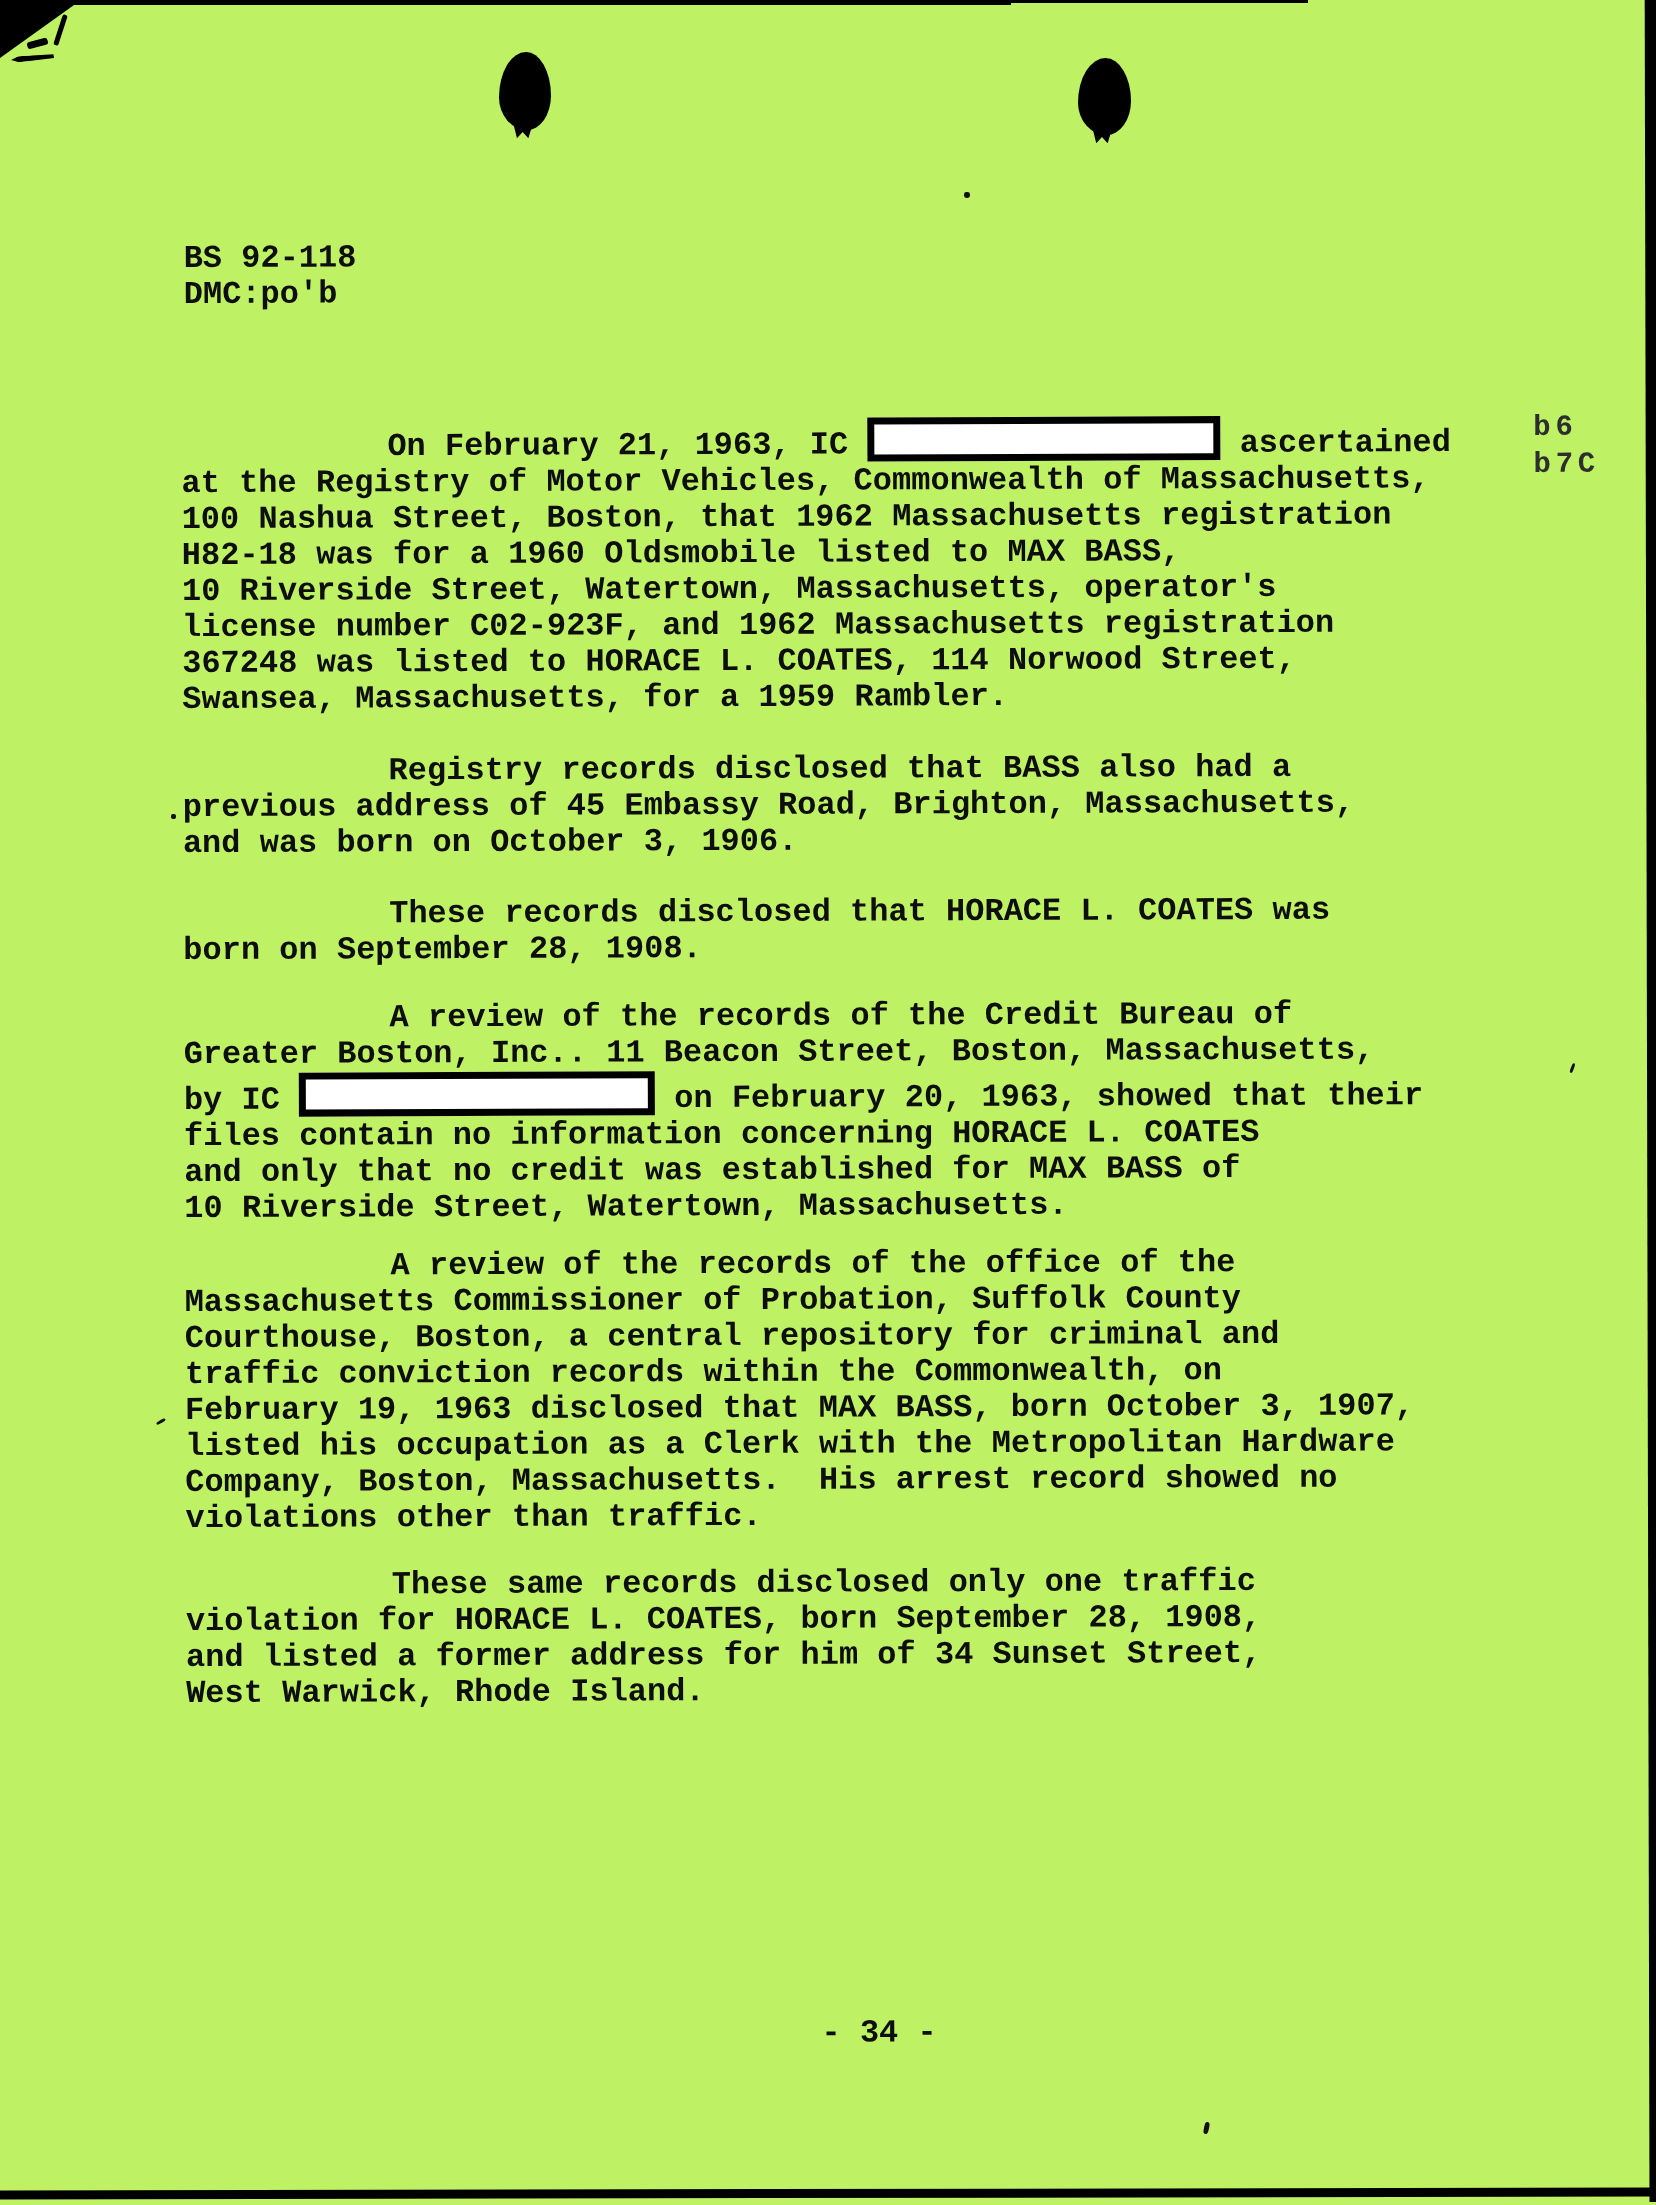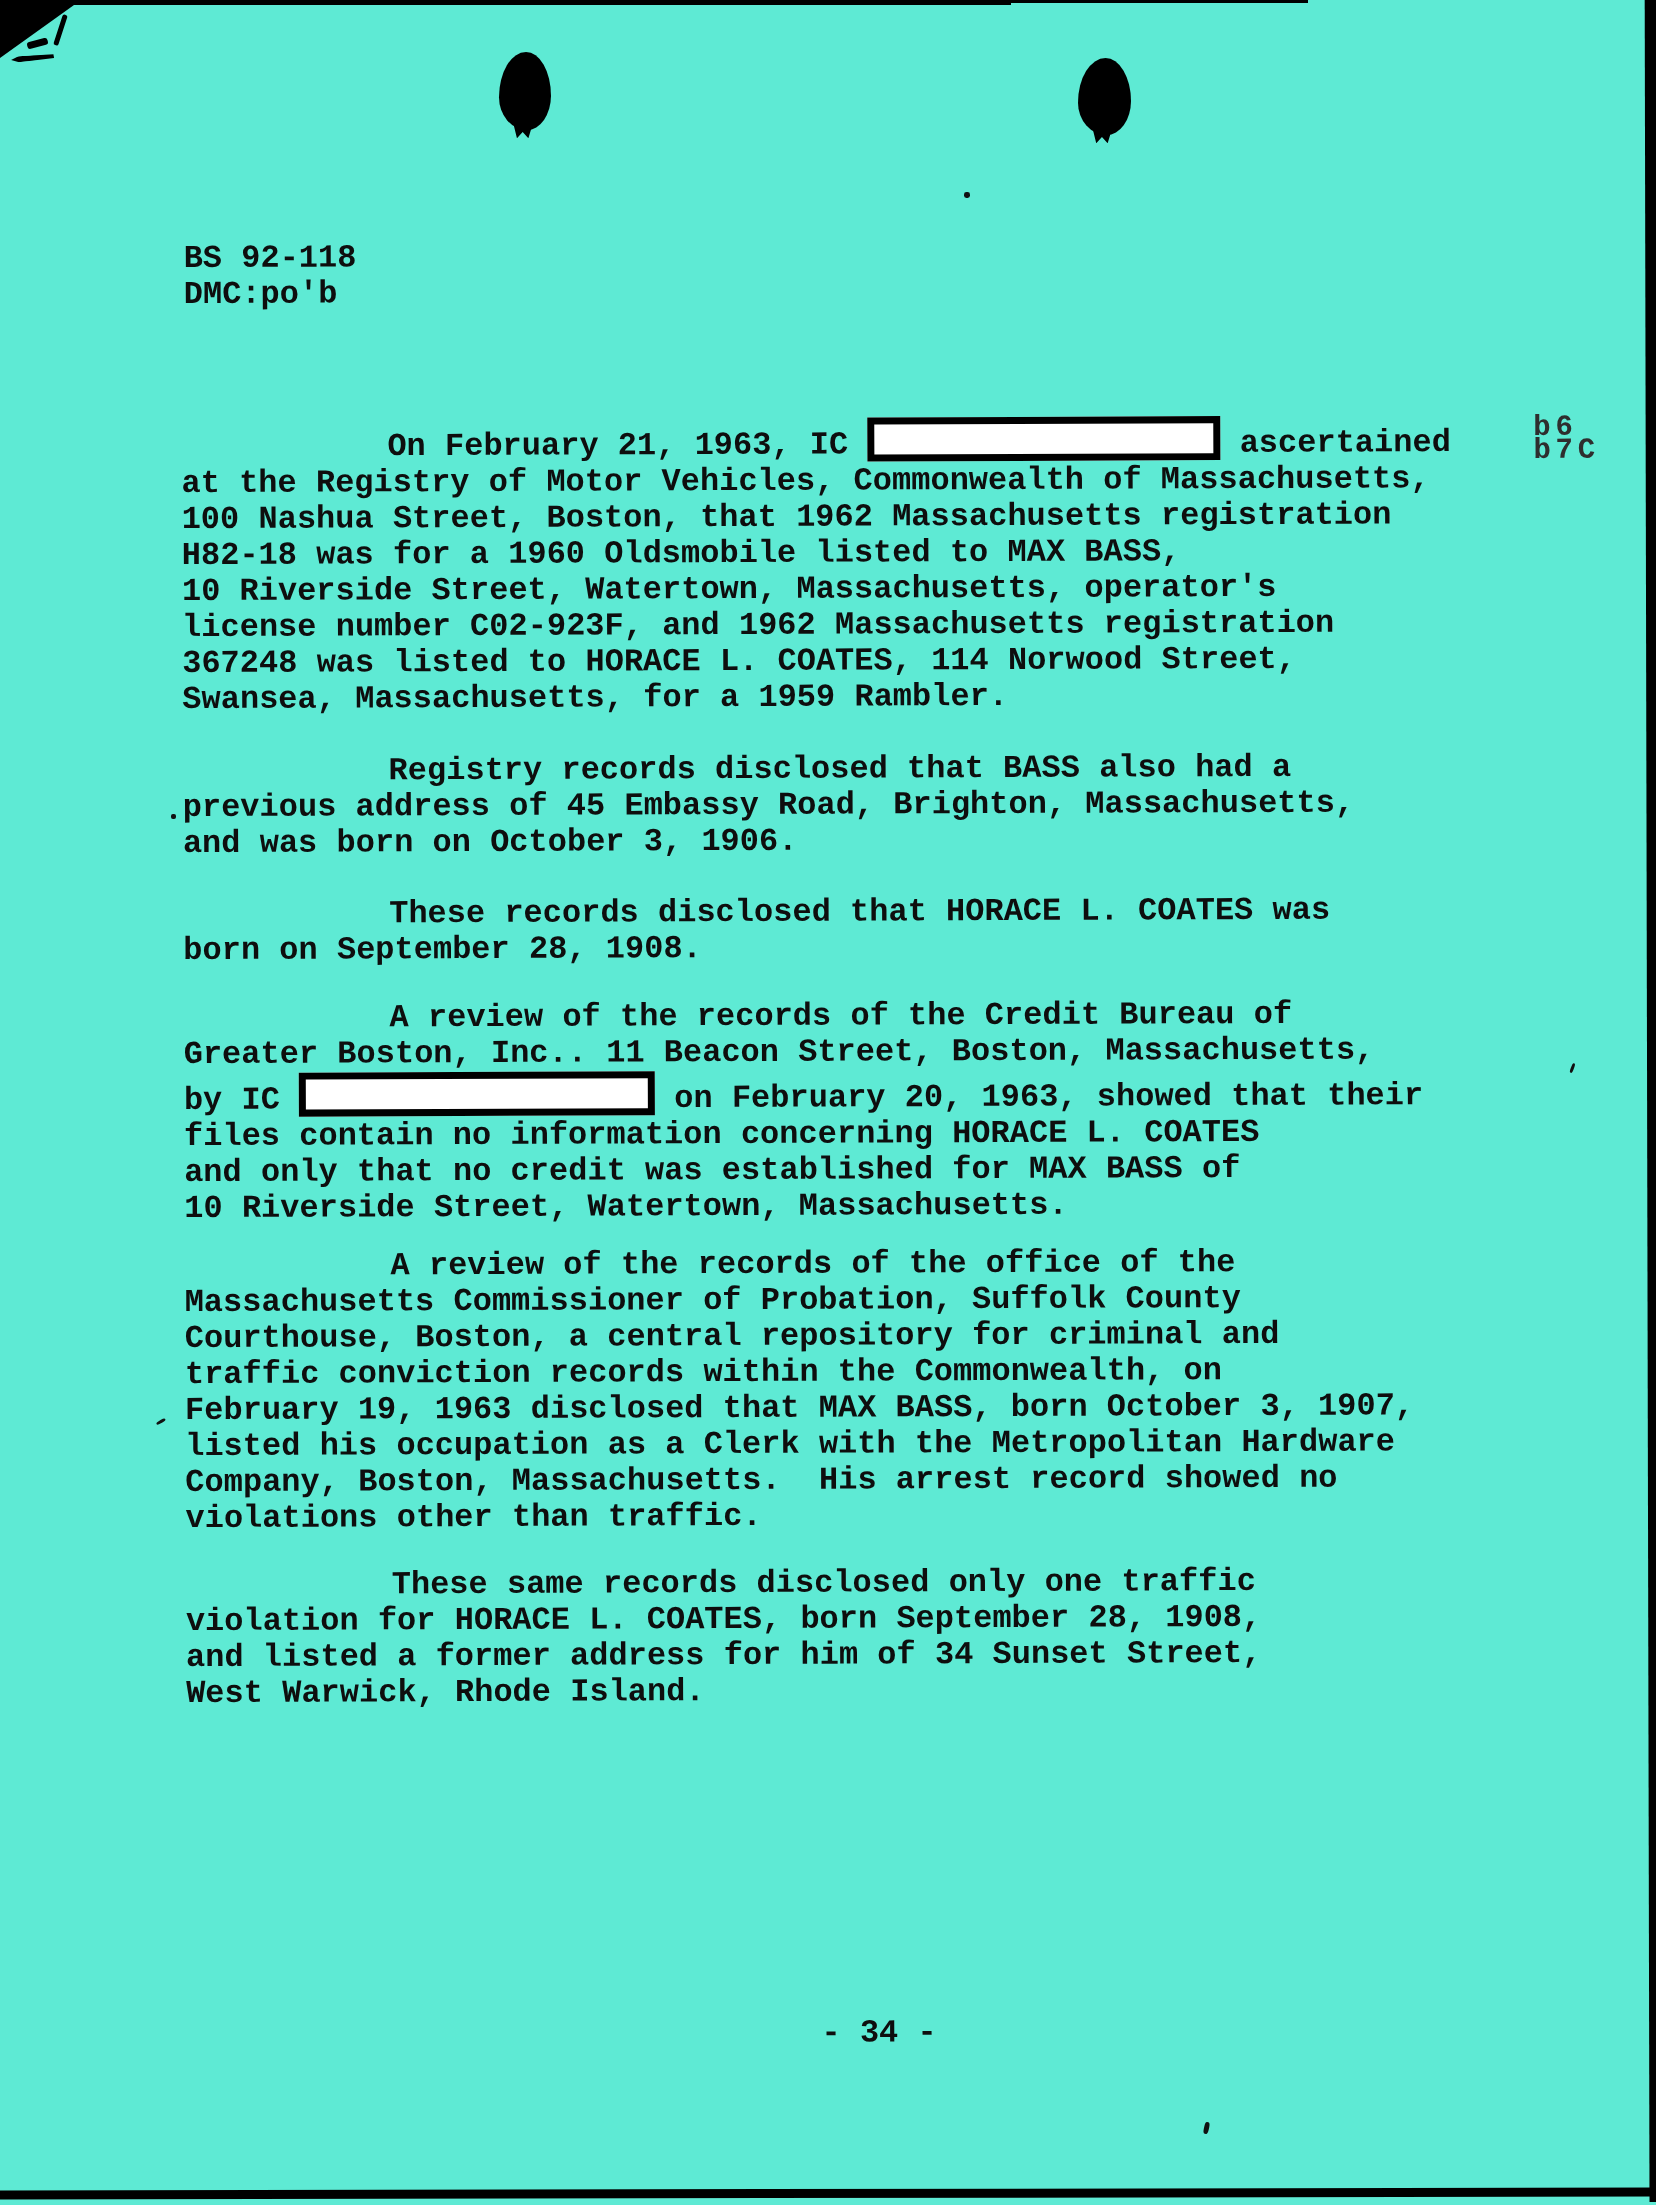--- a/index.html
+++ b/index.html
@@ -1,20 +1,20 @@
 <!DOCTYPE html>
 <html style="font-size:11px"><head>
 <meta charset="utf-8">
 <style>
   html, body { margin: 0; padding: 0; background: #777; }
   .page {
     position: relative;
     width: 1657px;
     height: 2205px;
-    background: #5eead4;
+    background: #bef264;
     overflow: hidden;
     font-family: "Liberation Mono", "DejaVu Sans Mono", monospace;
   }
 
   
   .typed {
     position: absolute;
     inset: 0;
     transform: rotate(-0.22deg);
     transform-origin: 206px 617px;
@@ -161,19 +161,19 @@
         <div class="line">violations other than traffic.</div>
       </div>
     <div class="para" style="top: 1568px;">
         <div class="line">These same records disclosed only one traffic</div>
         <div class="line">violation for HORACE L. COATES, born September 28, 1908,</div>
         <div class="line">and listed a former address for him of 34 Sunset Street,</div>
         <div class="line">West Warwick, Rhode Island.</div>
       </div>
 
     <div class="margin-note" style="top: 417px;">b6</div>
-    <div class="margin-note" style="top: 440px;">b7C</div>
+    <div class="margin-note" style="top: 454px;">b7C</div>
 
     <div class="page-number">- 34 -</div>
   </div>
 
 </div>
 
 
 </body></html>

